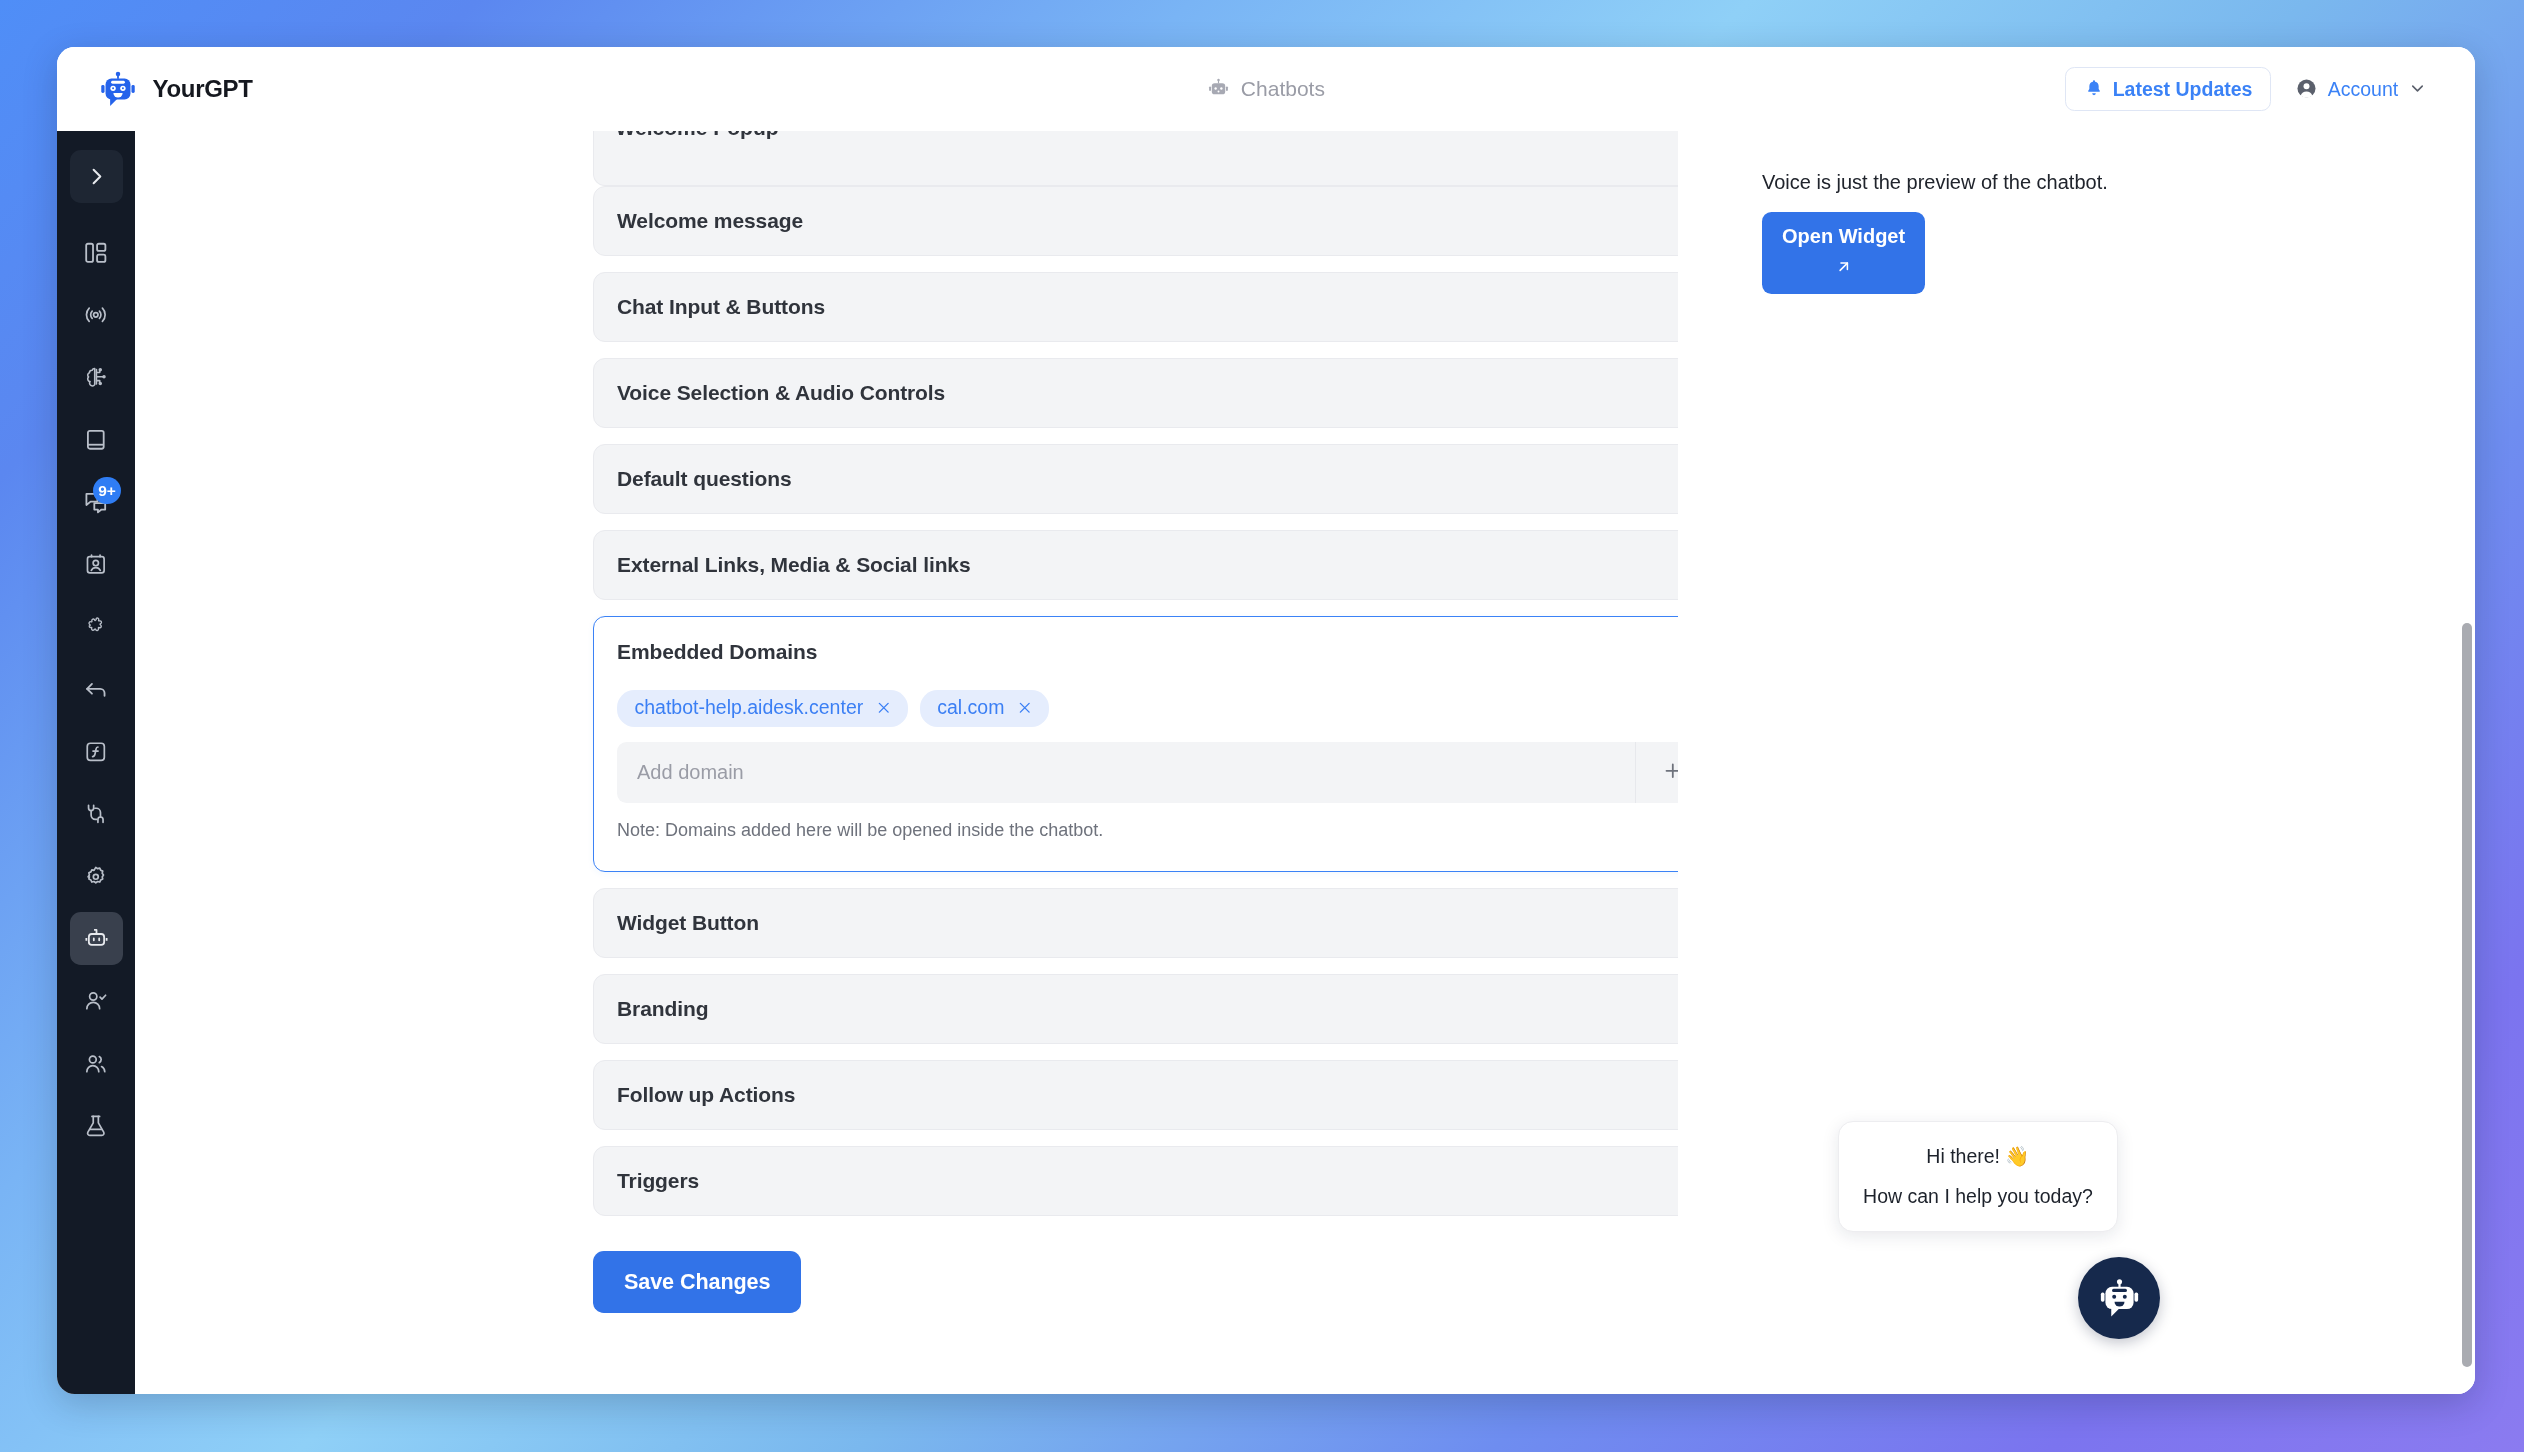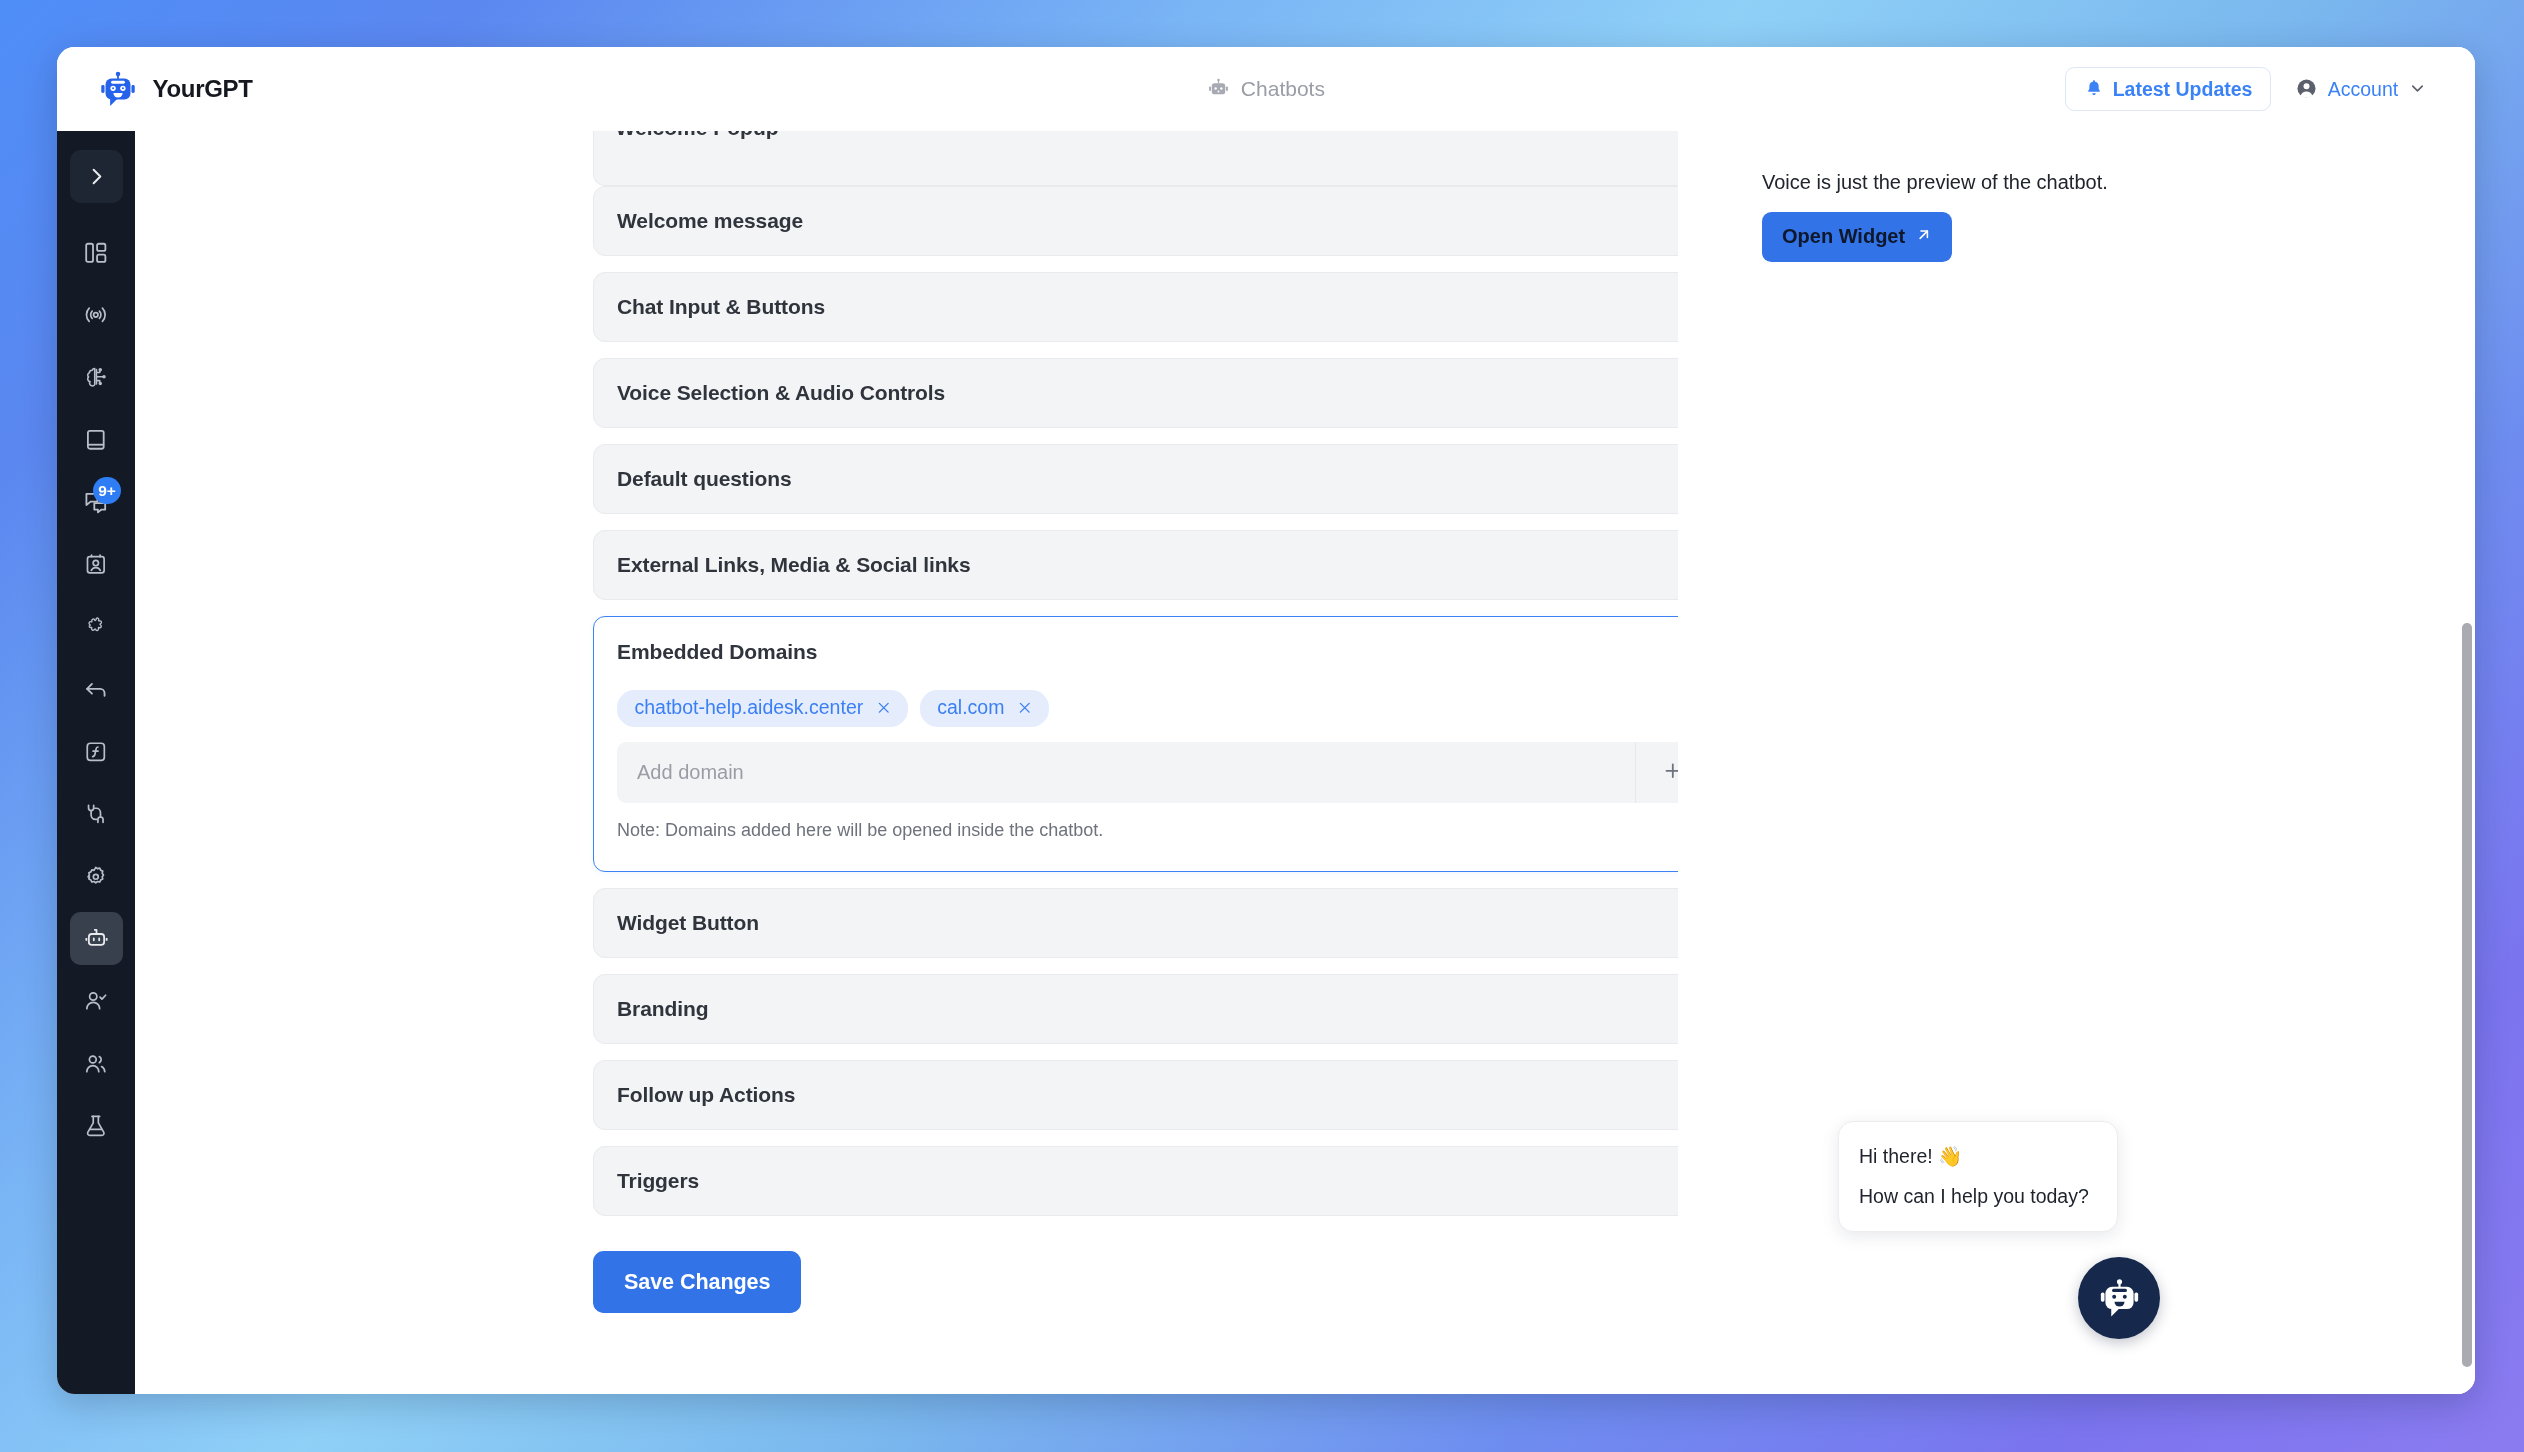--- a/index.html
+++ b/index.html
@@ -225,38 +225,40 @@
   
   .preview-col {
     flex: 1;
     position: relative;
     padding: 40px 0 0 84px;
   }
   .preview-note { font-size: 20px; color: #20242c; }
   .open-widget-btn {
     margin-top: 17.5px;
     background: #3273e8;
-    color: #0f172a;
+    color: #ffffff;
     border: none; border-radius: 9.4px;
     font-family: "Liberation Sans", sans-serif;
     font-size: 20px; font-weight: 600;
     padding: 13.5px 20px;
     display: inline-flex; align-items: center; gap: 9.4px;
     cursor: pointer;
+    flex-direction: column;
   }
 
   .bubble {
     position: absolute;
     right: 357px; bottom: 162px;
     width: 280px;
     background: #fff;
     border: 0.7px solid #ededf0;
     border-radius: 15px;
     box-shadow: 0 4px 17.5px rgba(15,25,55,.10);
     padding: 19px 20px 20px 20px;
+    text-align: center;
   }
   .bubble p { font-size: 19.5px; color: #1d222b; line-height: 1.55; }
   .bubble p + p { margin-top: 9.4px; }
 
   .launcher {
     position: absolute;
     right: 315px; bottom: 55px;
     width: 82px; height: 82px;
     border-radius: 41px;
     background: #16294c;

